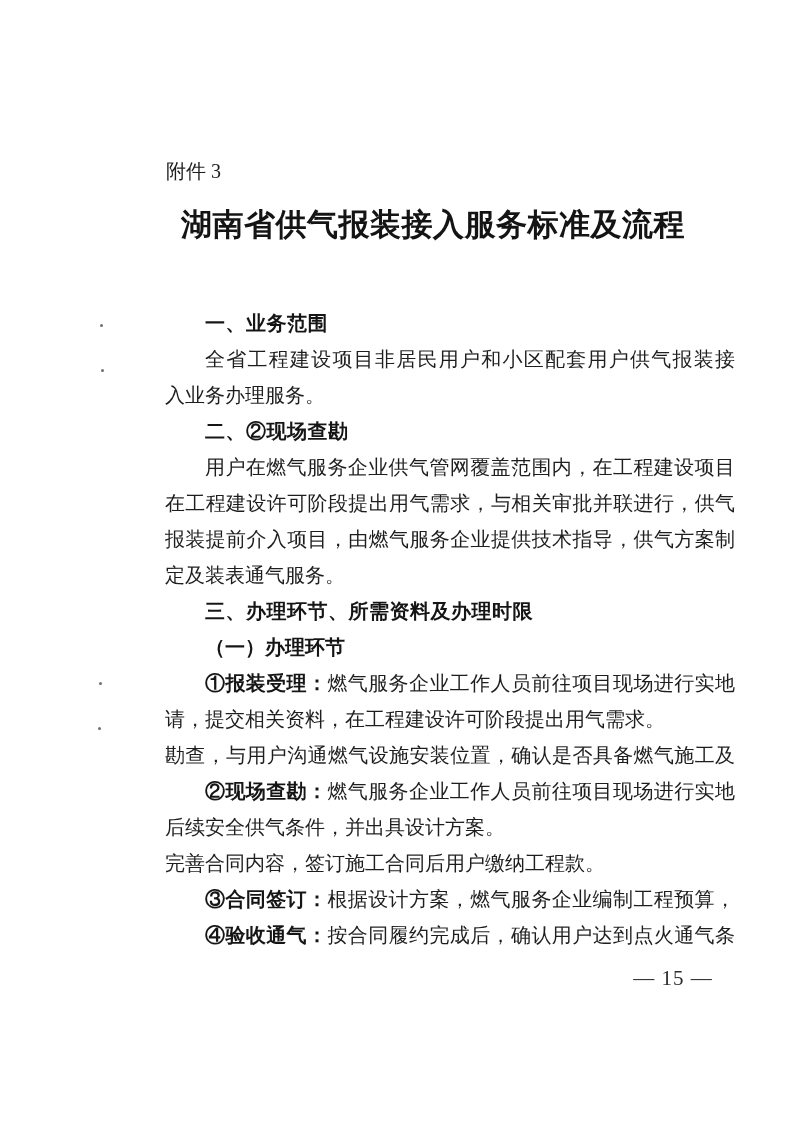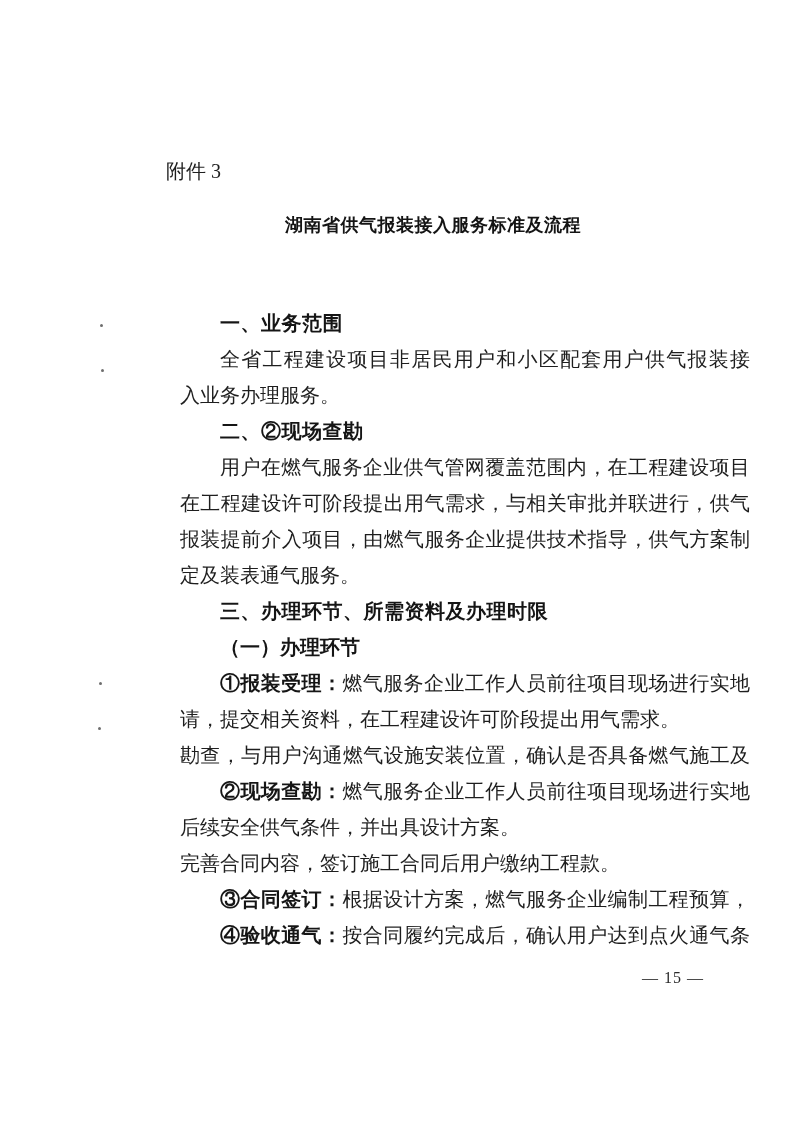--- a/index.html
+++ b/index.html
@@ -27,28 +27,28 @@
   }
   .doc-title {
     position: absolute;
     left: 90px;
     top: 205px;
     width: 590px;
     margin: 0;
     text-align: center;
     font-family: "Liberation Serif", serif;
     font-weight: 700;
-    font-size: 18px;
+    font-size: 31px;
     line-height: 40px;
     letter-spacing: 0.5px;
     color: #141414;
   }
   .content {
     position: absolute;
-    left: 132px;
+    left: 117px;
     top: 305px;
     width: 570px;
   }
   .line {
     height: 36px;
     line-height: 36px;
     font-size: 20px;
     text-align: justify;
     color: #1e1e1e;
   }
@@ -67,21 +67,21 @@
   }
   .body-text { font-family: "Liberation Serif", serif; }
   .lead { font-weight: 700; color: #151515; }
   .page-number {
     position: absolute;
     left: 568px;
     top: 966px;
     width: 114px;
     text-align: center;
     font-family: "Liberation Serif", serif;
-    font-size: 16px;
+    font-size: 21px;
     line-height: 24px;
     letter-spacing: 1px;
     color: #2a2a2a;
   }
   .speck {
     position: absolute;
     width: 3px;
     height: 3px;
     border-radius: 50%;
     background: #4a4a4a;

